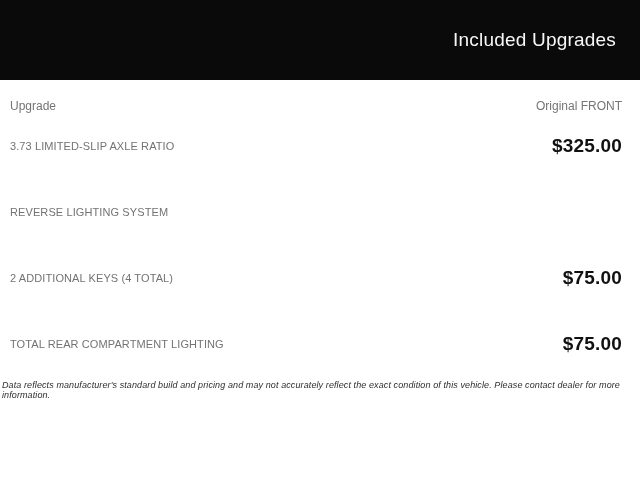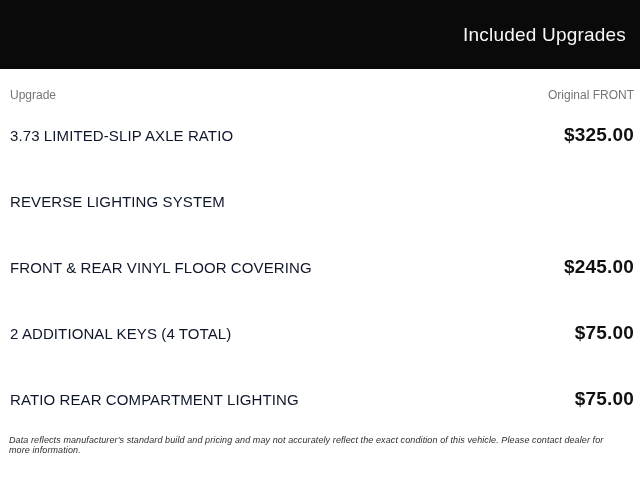--- a/index.html
+++ b/index.html
@@ -3,35 +3,35 @@
 <meta charset="utf-8">
 <style>
   * { margin: 0; padding: 0; box-sizing: border-box; }
   html, body {
     width: 640px; height: 480px;
     background: #ffffff;
     font-family: "Liberation Sans", sans-serif;
     overflow: hidden;
   }
   .banner {
-    width: 640px; height: 69px;
+    width: 640px; height: 80px;
     background: #0a0a0a;
     display: flex;
     align-items: center;
     justify-content: flex-end;
-    padding-right: 14px;
+    padding-right: 24px;
   }
   .banner-title {
     color: #f7f7f7;
     font-size: 19px;
     font-weight: 400;
     letter-spacing: 0.2px;
   }
   .table {
-    padding: 0 6px 0 10px;
+    padding: 0 18px 0 10px;
     text-align: center;
   }
   .table-header {
     display: flex;
     justify-content: space-between;
     align-items: center;
     padding-top: 19px;
     height: 33px;
   }
   .col-header {
@@ -39,33 +39,33 @@
     color: #757575;
     font-weight: 400;
   }
   .row {
     display: flex;
     justify-content: space-between;
     align-items: center;
     height: 66px;
   }
   .row-label {
-    font-size: 15px;
-    color: #0f172a;
+    font-size: 11px;
+    color: #737373;
     font-weight: 400;
     letter-spacing: 0.1px;
   }
   .row-price {
     font-size: 19px;
     color: #111111;
     font-weight: 700;
     letter-spacing: 0.2px;
   }
   .disclaimer {
-    padding: 3px 18px 0 9px;
+    padding: 3px 18px 0 2px;
     font-size: 9px;
     font-style: italic;
     color: #2e2e2e;
     letter-spacing: 0.1px;
   }
 </style>
 </head>
 <body>
 
 <div class="banner">
@@ -79,26 +79,22 @@
   </div>
 
   <div class="row">
     <span class="row-label">3.73 LIMITED-SLIP AXLE RATIO</span>
     <span class="row-price">$325.00</span>
   </div>
   <div class="row">
     <span class="row-label">REVERSE LIGHTING SYSTEM</span>
   </div>
   <div class="row">
-    <span class="row-label">FRONT &amp; REAR VINYL FLOOR COVERING</span>
-    <span class="row-price">$245.00</span>
-  </div>
-  <div class="row">
     <span class="row-label">2 ADDITIONAL KEYS (4 TOTAL)</span>
     <span class="row-price">$75.00</span>
   </div>
   <div class="row">
-    <span class="row-label">RATIO REAR COMPARTMENT LIGHTING</span>
+    <span class="row-label">TOTAL REAR COMPARTMENT LIGHTING</span>
     <span class="row-price">$75.00</span>
   </div>
 </div>
 
 <div class="disclaimer">Data reflects manufacturer's standard build and pricing and may not accurately reflect the exact condition of this vehicle. Please contact dealer for more information.</div>
 
 </body></html>

